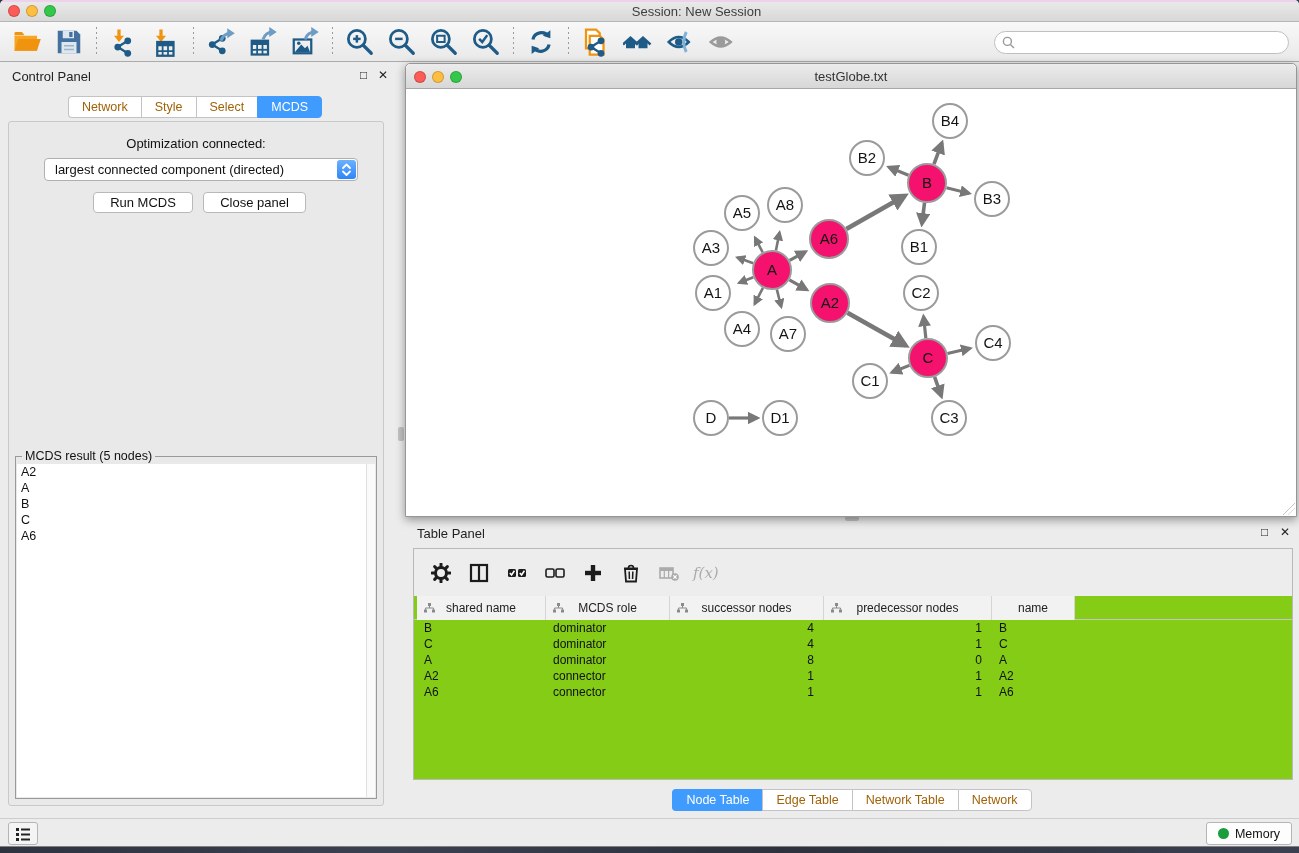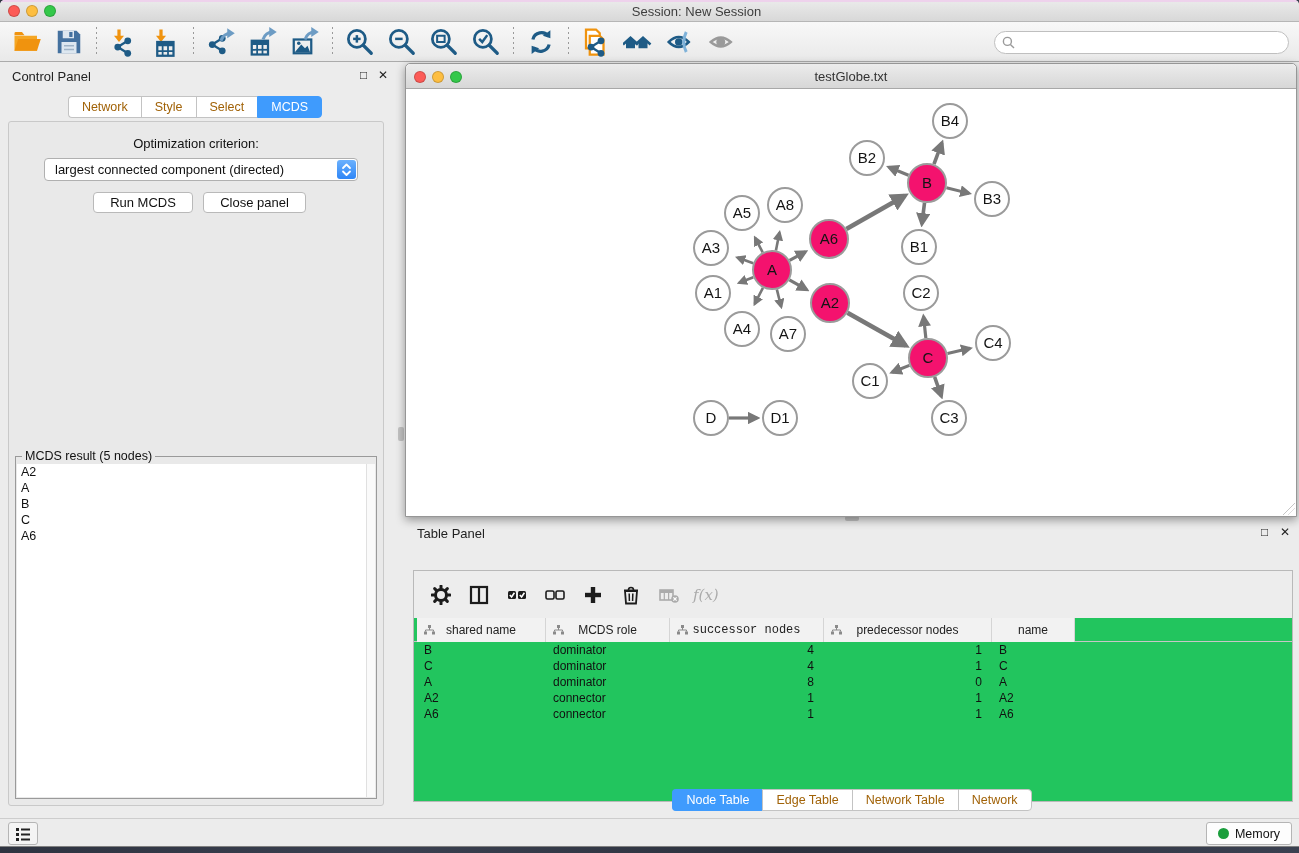--- a/index.html
+++ b/index.html
@@ -85,21 +85,21 @@
     background:#fff; overflow:hidden; }
   .net-resize { position:absolute; right:1px; bottom:1px; width:12px; height:12px;
     background:
      linear-gradient(135deg, rgba(0,0,0,0) 48%, #a9a9a9 49%, rgba(0,0,0,0) 52%),
      linear-gradient(135deg, rgba(0,0,0,0) 68%, #a9a9a9 69%, rgba(0,0,0,0) 72%); }
   
   .tp-header { position:absolute; left:405px; top:520px; width:894px; height:26px; }
   .tp-title { position:absolute; left:12px; top:6px; font-size:13px; color:#222; }
   .tp-float { left:856px; } .tp-close { left:875px; font-weight:bold; }
   .tp-box { position:absolute; left:413px; top:548px; width:880px; height:232px;
-    background:#22c55e; border:1px solid #b9b9b9;margin-top:22px; }
+    background:#84cc16; border:1px solid #b9b9b9; }
   .tp-toolbar { position:absolute; left:0; top:0; width:100%; height:47px;
     background:#ededed; display:flex; align-items:center; padding-left:8px; }
   .tp-icon { width:30px; height:30px; margin:0 4px; display:flex; align-items:center;
     justify-content:center; cursor:default; }
   .tbl-head { position:absolute; left:0; top:47px; width:100%; height:24px;
     border-bottom:1px solid #c6c6c6; }
   .th-cell { position:absolute; top:0; height:24px; background:#f2f2f2;
     border-right:1px solid #d5d5d5; font-size:12px; color:#222; text-align:center;
     line-height:24px; cursor:default; }
   .th-cell svg { position:absolute; left:7px; top:7px; }
@@ -296,21 +296,21 @@
     <span class="win-btn cp-float">□</span>
     <span class="win-btn cp-close">✕</span>
   </div>
   <div class="cp-tabs" id="cp-tabs">
       <span class="tab">Network</span>
       <span class="tab">Style</span>
       <span class="tab">Select</span>
       <span class="tab sel">MCDS</span>
     </div>
   <div class="cp-pane">
-    <div class="opt-label">Optimization criterion:</div>
+    <div class="opt-label">Optimization connected:</div>
     <div class="dropdown">
       <span class="dd-text">largest connected component (directed)</span>
       <span class="dd-step">
         <svg width="19" height="19" viewBox="0 0 19 19">
           <polyline points="6,8 9.5,4.5 13,8" fill="none" stroke="#fff" stroke-width="1.8" stroke-linecap="round" stroke-linejoin="round"></polyline>
           <polyline points="6,11.5 9.5,15 13,11.5" fill="none" stroke="#fff" stroke-width="1.8" stroke-linecap="round" stroke-linejoin="round"></polyline>
         </svg>
       </span>
     </div>
     <div class="btn btn-run">Run MCDS</div>
@@ -488,21 +488,21 @@
             <rect x="0" y="6.5" width="3" height="3" fill="#8a8a8a"></rect>
             <rect x="8" y="6.5" width="3" height="3" fill="#8a8a8a"></rect>
             <path d="M5.5,3 L5.5,5 M1.5,6.5 L1.5,5 L9.5,5 L9.5,6.5" fill="none" stroke="#8a8a8a" stroke-width="1"></path>
           </svg><span>shared name</span></div>
         <div class="th-cell" style="left: 132px; width: 124px;"><svg width="11" height="10" viewBox="0 0 11 10">
             <rect x="4" y="0" width="3" height="3" fill="#8a8a8a"></rect>
             <rect x="0" y="6.5" width="3" height="3" fill="#8a8a8a"></rect>
             <rect x="8" y="6.5" width="3" height="3" fill="#8a8a8a"></rect>
             <path d="M5.5,3 L5.5,5 M1.5,6.5 L1.5,5 L9.5,5 L9.5,6.5" fill="none" stroke="#8a8a8a" stroke-width="1"></path>
           </svg><span>MCDS role</span></div>
-        <div class="th-cell" style="left: 256px; width: 154px; font-family: Liberation Mono, monospace;"><svg width="11" height="10" viewBox="0 0 11 10">
+        <div class="th-cell" style="left: 256px; width: 154px;"><svg width="11" height="10" viewBox="0 0 11 10">
             <rect x="4" y="0" width="3" height="3" fill="#8a8a8a"></rect>
             <rect x="0" y="6.5" width="3" height="3" fill="#8a8a8a"></rect>
             <rect x="8" y="6.5" width="3" height="3" fill="#8a8a8a"></rect>
             <path d="M5.5,3 L5.5,5 M1.5,6.5 L1.5,5 L9.5,5 L9.5,6.5" fill="none" stroke="#8a8a8a" stroke-width="1"></path>
           </svg><span>successor nodes</span></div>
         <div class="th-cell" style="left: 410px; width: 168px;"><svg width="11" height="10" viewBox="0 0 11 10">
             <rect x="4" y="0" width="3" height="3" fill="#8a8a8a"></rect>
             <rect x="0" y="6.5" width="3" height="3" fill="#8a8a8a"></rect>
             <rect x="8" y="6.5" width="3" height="3" fill="#8a8a8a"></rect>
             <path d="M5.5,3 L5.5,5 M1.5,6.5 L1.5,5 L9.5,5 L9.5,6.5" fill="none" stroke="#8a8a8a" stroke-width="1"></path>

